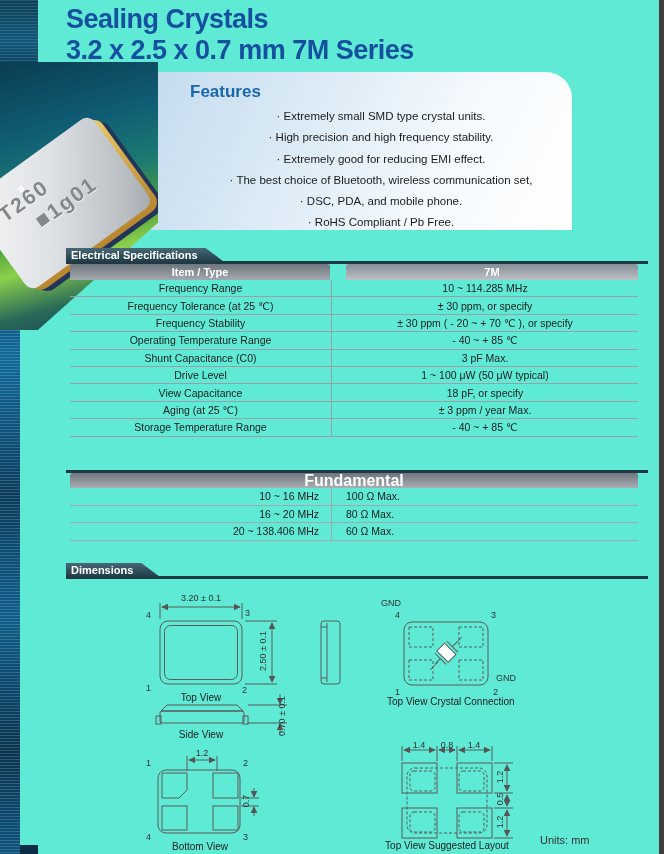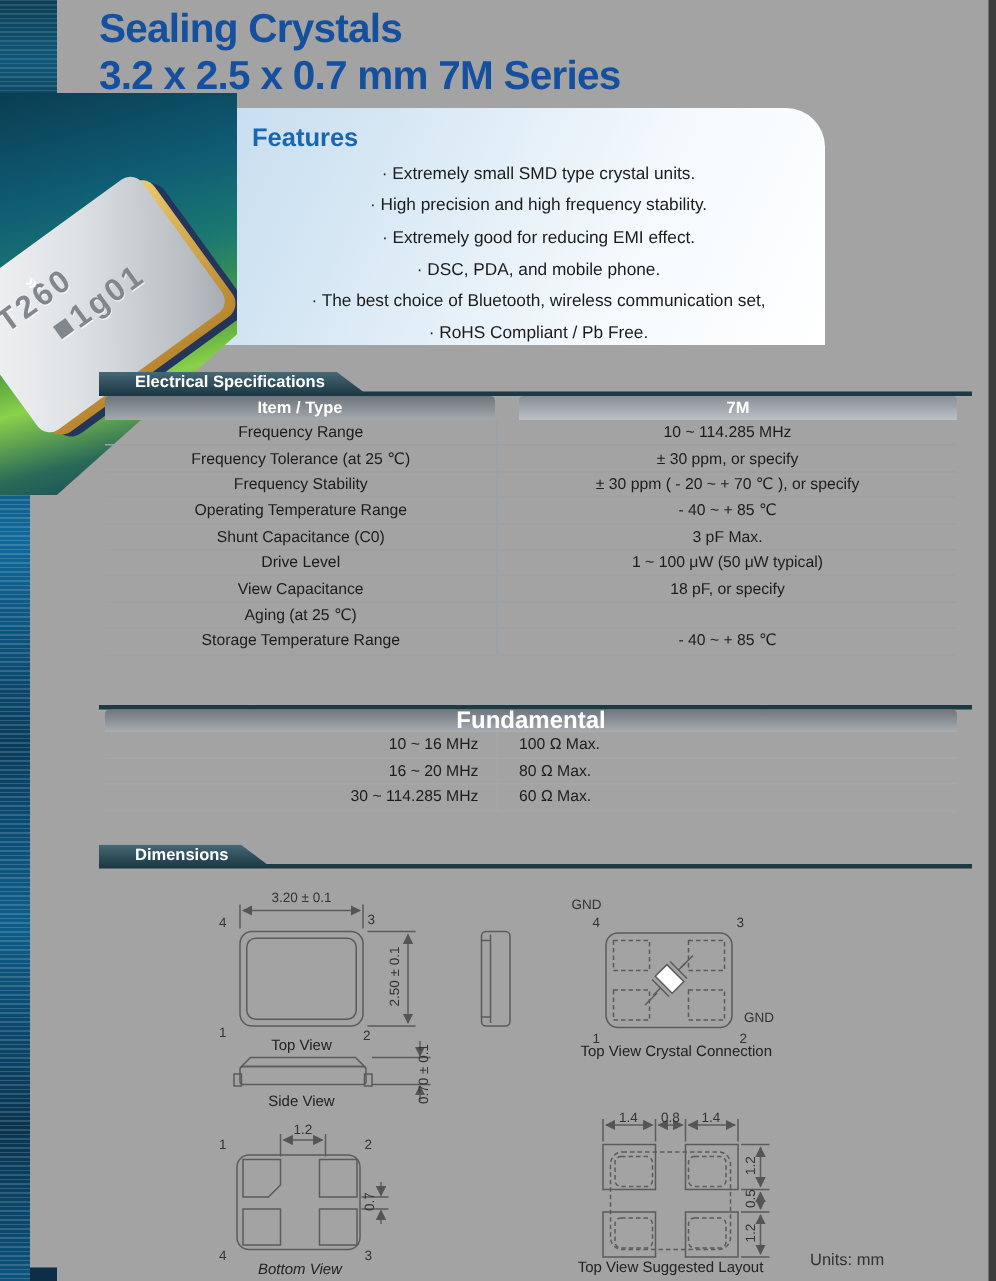--- a/index.html
+++ b/index.html
@@ -1,19 +1,19 @@
 <!DOCTYPE html>
 <html><head>
 <meta charset="utf-8">
 <style>
   * { margin:0; padding:0; box-sizing:border-box; }
   html,body { background:#ffffff; }
   .page {
     position:relative; width:664px; height:854px; overflow:hidden;
-    background:#a3a3a3;
+    background:#5eead4;
     font-family:"Liberation Sans","DejaVu Sans",sans-serif;
     color:#1c1c1c;
   }
   
   .side-strip {
     position:absolute; left:0; top:0; width:20px; height:854px; z-index:1;
     background-image:
       repeating-linear-gradient(180deg, rgba(255,255,255,.16) 0 1px, rgba(0,0,0,0) 1px 3px),
       linear-gradient(180deg,#0a4866 0%,#0d5e88 14%,#0a4060 28%,#11699a 42%,#0a3c5c 58%,#0e5e8a 72%,#093450 88%,#0d537c 100%);
   }
@@ -43,36 +43,36 @@
     text-shadow:0 1px 0 rgba(255,255,255,.7); }
   .chip-l1 { position:absolute; left:20px; top:20px; }
   .chip-l2 { position:absolute; left:46px; top:46px; }
   .chevrons { position:absolute; left:18px; top:118px; color:#ffffff; font-size:14px; font-weight:bold; transform:rotate(42deg); }
 
   
   .title { position:absolute; left:66px; top:4px; z-index:4; color:#15509f; font-weight:bold; line-height:31px; font-size:27px; letter-spacing:-0.5px; }
 
   
   .features {
-    position:absolute; left:80px; top:72px; width:470px; height:158px; z-index:2;
+    position:absolute; left:102px; top:72px; width:470px; height:158px; z-index:2;
     border-top-right-radius:26px;
     background:linear-gradient(115deg,#bed7ec 0%,#d9e9f5 38%,#f4f9fd 70%,#ffffff 100%);
     padding:10px 0 0 88px;
   }
   .features-heading { font-size:17px; font-weight:bold; color:#1a67ae; margin-bottom:4px; }
   .features-list { list-style:none; font-size:11.5px; color:#1b1b1b;text-align:center; }
   .features-list li { line-height:21.3px; white-space:nowrap; }
 
   
   .section { position:absolute; left:66px; width:582px; height:16px; z-index:4; }
   .section .tab {
     position:absolute; left:0; top:0; height:15px; line-height:15px;
     background:linear-gradient(180deg,#486876 0%,#1c3944 100%);
     color:#fff; font-size:11px; font-weight:bold; white-space:nowrap;
-    padding:0 28px 0 24px;
+    padding:0 28px 0 5px;
     clip-path:polygon(0 0,calc(100% - 20px) 0,100% 100%,0 100%);
   }
   .section .bar-line { position:absolute; left:0; top:13px; height:2.5px; width:582px; background:#1c3944; }
 
   
   .spec-table { position:absolute; left:70px; top:264px; width:568px; z-index:4; font-size:10.5px; }
   .spec-head { display:flex; height:16px;gap:12px; }
   .th-left { width:260px; margin-right:4px; background:linear-gradient(180deg,#6e757c,#a3a9ae);
     border-radius:3px 3px 0 0; color:#fff; font-size:11px; font-weight:bold; text-align:center; line-height:16px; }
   .th-right { flex:1; background:linear-gradient(180deg,#878e96,#bcc1c6);
@@ -111,22 +111,22 @@
     <div>Sealing Crystals</div>
     <div>3.2 x 2.5 x 0.7 mm 7M Series</div>
   </div>
 
   <div class="features">
     <div class="features-heading">Features</div>
     <ul class="features-list">
       <li>· Extremely small SMD type crystal units.</li>
       <li>· High precision and high frequency stability.</li>
       <li>· Extremely good for reducing EMI effect.</li>
+      <li>· The best choice of Bluetooth, wireless communication set,</li>
       <li>· DSC, PDA, and mobile phone.</li>
-      <li>· The best choice of Bluetooth, wireless communication set,</li>
       <li>· RoHS Compliant / Pb Free.</li>
     </ul>
   </div>
 
   <div class="photo">
     <div class="chip">
       <div class="chip-base"></div>
       <div class="chip-gold"></div>
       <div class="chip-top"></div>
       <div class="chip-label">
@@ -170,20 +170,21 @@
     <div class="tr">
         <div class="td-left">Drive Level</div>
         <div class="td-right">1 ~ 100 μW (50 μW typical)</div>
       </div>
     <div class="tr">
         <div class="td-left">View Capacitance</div>
         <div class="td-right">18 pF, or specify</div>
       </div>
     <div class="tr">
         <div class="td-left">Aging (at 25 ℃)</div>
+        <div class="td-right">± 3 ppm / year Max.</div>
       </div>
     <div class="tr">
         <div class="td-left">Storage Temperature Range</div>
         <div class="td-right">- 40 ~ + 85 ℃</div>
       </div>
   </div>
 
   <div class="section" style="top:457px;">
     <div class="bar-line"></div>
   </div>
@@ -192,21 +193,21 @@
     <div class="esr-head">Fundamental</div>
     <div class="esr-tr">
         <div class="esr-range">10 ~ 16 MHz</div>
         <div class="esr-value">100 Ω Max.</div>
       </div>
     <div class="esr-tr">
         <div class="esr-range">16 ~ 20 MHz</div>
         <div class="esr-value">80 Ω Max.</div>
       </div>
     <div class="esr-tr">
-        <div class="esr-range">30 ~ 114.285 MHz</div>
+        <div class="esr-range">20 ~ 138.406 MHz</div>
         <div class="esr-value">60 Ω Max.</div>
       </div>
   </div>
 
   <div class="section" style="top:563px;">
     <div class="bar-line"></div>
     <div class="tab">Dimensions</div>
   </div>
 
   <div class="dims">
@@ -309,21 +310,21 @@
 
     <div class="dlabel rot" style="left:252px; top:134px; width:60px;">0.70 ± 0.1</div>
     <div class="dcaption" style="left:166px; top:152px; width:70px;">Side View</div>
 
     <div class="dlabel" style="left:187px; top:171px; width:30px;">1.2</div>
     <div class="dlabel" style="left:146px; top:181px;">1</div>
     <div class="dlabel" style="left:243px; top:181px;">2</div>
     <div class="dlabel" style="left:146px; top:255px;">4</div>
     <div class="dlabel" style="left:243px; top:255px;">3</div>
     <div class="dlabel rot" style="left:231px; top:219px; width:30px;">0.7</div>
-    <div class="dcaption" style="left:160px; top:264px; width:80px;font-style:italic;">Bottom View</div>
+    <div class="dcaption" style="left:160px; top:264px; width:80px;">Bottom View</div>
 
     <div class="dlabel" style="left:381px; top:21px;">GND</div>
     <div class="dlabel" style="left:395px; top:33px;">4</div>
     <div class="dlabel" style="left:491px; top:33px;">3</div>
     <div class="dlabel" style="left:395px; top:110px;">1</div>
     <div class="dlabel" style="left:496px; top:96px;">GND</div>
     <div class="dlabel" style="left:493px; top:110px;">2</div>
     <div class="dcaption" style="left:387px; top:119px; width:120px;">Top View Crystal Connection</div>
 
     <div class="dlabel" style="left:404px; top:163px; width:30px;">1.4</div>

